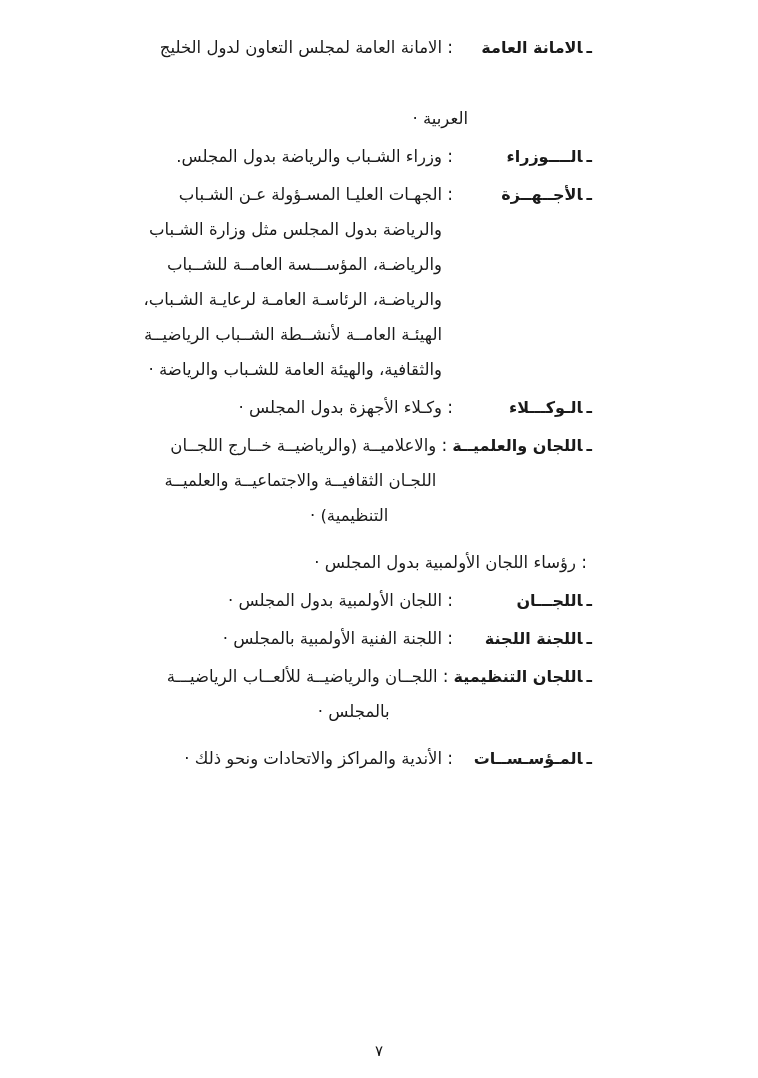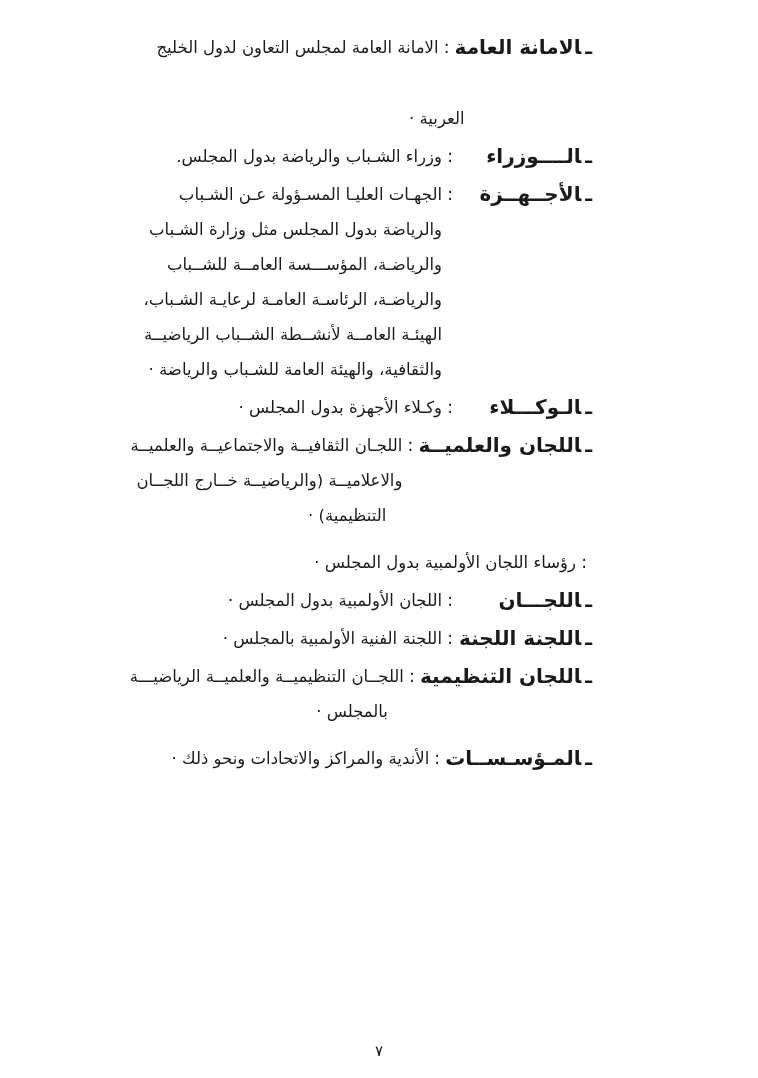--- a/index.html
+++ b/index.html
@@ -28,21 +28,21 @@
     flex-direction: row; 
     align-items: flex-start;
     margin-bottom: 3px;
   }
   .entry.gap-before {
     margin-top: 12px;
   }
   .term-cell {
     flex: 0 0 134px;
     font-weight: 700;
-    font-size: 20px;
+    font-size: 16px;
     line-height: 35px;
     white-space: nowrap;
     text-align: right;
   }
   .term-cell .dash {
     margin-left: 4px;
   }
   .colon-cell {
     flex: 0 0 16px;
     font-size: 17px;
@@ -52,21 +52,21 @@
   .def-cell {
     flex: 1 1 auto;
     min-width: 0;
   }
   .def-line {
     font-size: 16.5px;
     line-height: 35px;
     white-space: nowrap;
   }
   .def-line.cont {
-    margin-right: 16px;
+    margin-right: 48px;
   }
   .def-line.cont0 {
     margin-right: -26px;
     margin-top: 36px;
   }
   .footer {
     position: absolute;
     top: 1040px;
     left: 0;
     width: 100%;
@@ -112,22 +112,22 @@
         <div class="term-cell"><span class="dash">ـ</span><span>الـوكـــلاء</span></div>
         <div class="colon-cell">:</div>
         <div class="def-cell">
           <div class="def-line">وكـلاء الأجهزة بدول المجلس ·</div>
         </div>
       </div>
       <div class="entry">
         <div class="term-cell"><span class="dash">ـ</span><span>اللجان والعلميــة</span></div>
         <div class="colon-cell">:</div>
         <div class="def-cell">
+          <div class="def-line">والاعلاميــة (والرياضيــة خــارج اللجــان</div>
           <div class="def-line">اللجـان الثقافيــة والاجتماعيــة والعلميــة</div>
-          <div class="def-line">والاعلاميــة (والرياضيــة خــارج اللجــان</div>
           <div class="def-line cont">التنظيمية) ·</div>
         </div>
       </div>
       <div class="entry gap-before">
         <div class="colon-cell">:</div>
         <div class="def-cell">
           <div class="def-line">رؤساء اللجان الأولمبية بدول المجلس ·</div>
         </div>
       </div>
       <div class="entry">
@@ -141,21 +141,21 @@
         <div class="term-cell"><span class="dash">ـ</span><span>اللجنة اللجنة</span></div>
         <div class="colon-cell">:</div>
         <div class="def-cell">
           <div class="def-line">اللجنة الفنية الأولمبية بالمجلس ·</div>
         </div>
       </div>
       <div class="entry">
         <div class="term-cell"><span class="dash">ـ</span><span>اللجان التنظيمية</span></div>
         <div class="colon-cell">:</div>
         <div class="def-cell">
-          <div class="def-line">اللجــان التنظيميــة والعلميــة الرياضيـــة</div>
+          <div class="def-line">اللجــان والرياضيــة للألعــاب الرياضيـــة</div>
           <div class="def-line cont">بالمجلس ·</div>
         </div>
       </div>
       <div class="entry gap-before">
         <div class="term-cell"><span class="dash">ـ</span><span>المـؤسـســات</span></div>
         <div class="colon-cell">:</div>
         <div class="def-cell">
           <div class="def-line">الأندية والمراكز والاتحادات ونحو ذلك ·</div>
         </div>
       </div>

